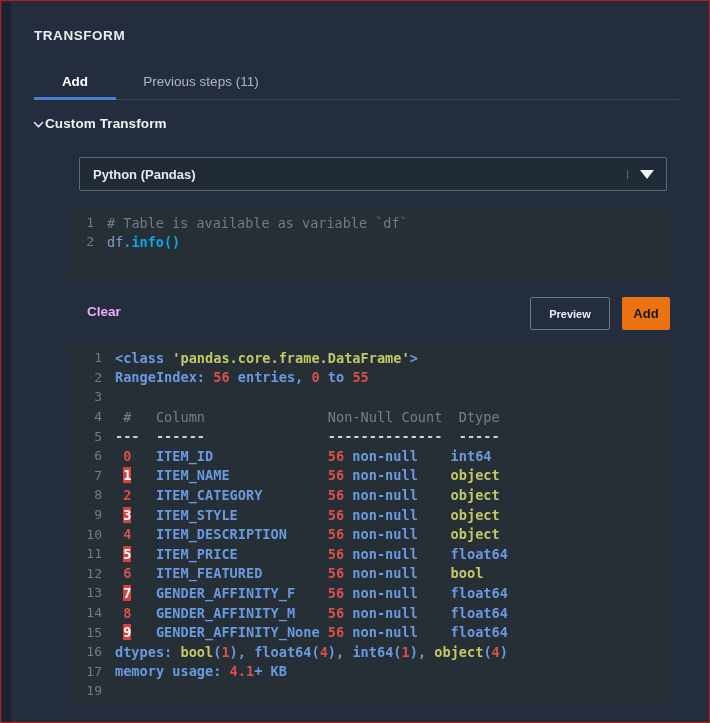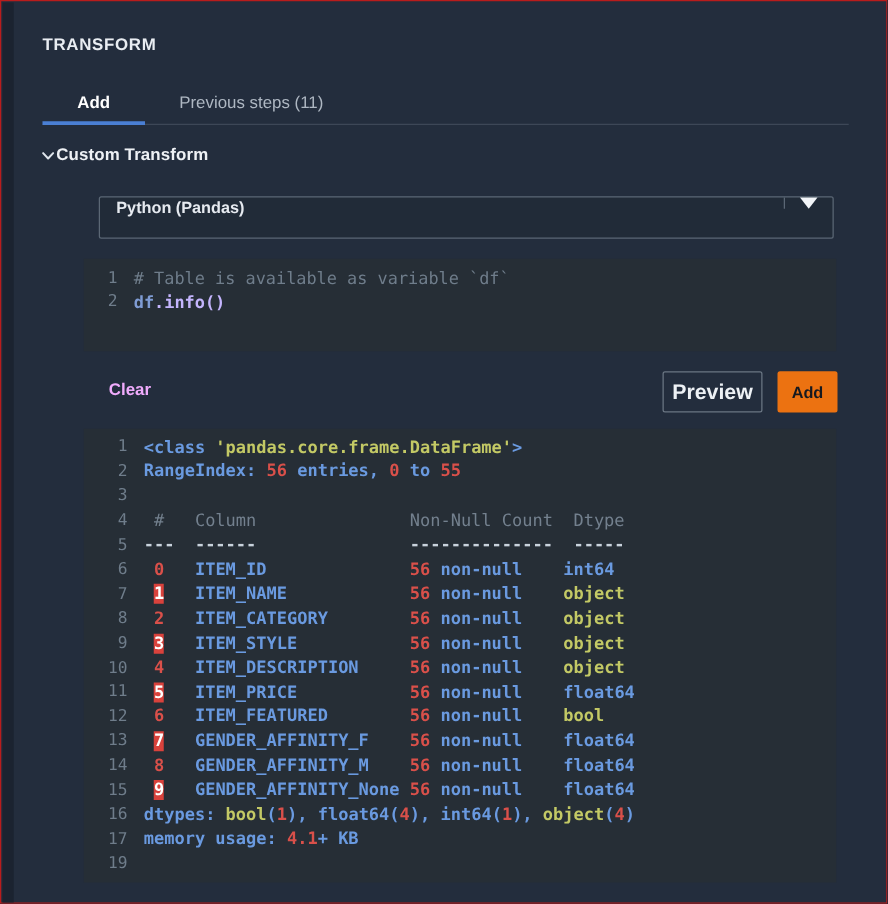--- a/index.html
+++ b/index.html
@@ -93,21 +93,21 @@
   
   .select {
     position: absolute;
     left: 78px; top: 156px;
     width: 588px; height: 34px;
     box-sizing: border-box;
     background: #212b38;
     border: 1px solid #5b6775;
     border-radius: 2px;
     display: flex;
-    align-items: flex-start;
+    align-items: center;
     cursor: pointer;
   }
   .select-value {
     flex: 1;
     display: flex;
     align-items: center;
     padding-left: 13px;
     font-size: 13px;
     font-weight: 700;
     color: #e6eaf0;
@@ -147,43 +147,43 @@
     width: 40px;
     text-align: right;
     padding-right: 13px;
     box-sizing: border-box;
     color: #6f7d8b;
     font-size: 13px;
     flex: none;
   }
   .code-text { white-space: pre; }
   .cm { color: #6f7d8b; }
-  .cv { color: #7f9cd4; font-weight: 700; margin-top: 34px; }
-  .cp { color: #c4b5fd; font-weight: 700; }
+  .cv { color: #7f9cd4; font-weight: 400; margin-top: 34px; }
+  .cp { color: #0ea5e9; font-weight: 700; }
 
   
   .clear-btn {
     position: absolute;
     left: 86px; top: 303px;
     font-size: 13.5px;
     font-weight: 700;
     color: #f0abfc;
     cursor: pointer;
   }
   .preview-btn {
     position: absolute;
     left: 529px; top: 296px;
     width: 80px; height: 33px;
     box-sizing: border-box;
     background: transparent;
     border: 1px solid #6b7683;
     border-radius: 2px;
     color: #edf1f5;
     font-family: "Liberation Sans", sans-serif;
-    font-size: 17px;
+    font-size: 11px;
     font-weight: 700;
     cursor: pointer;
   }
   .add-btn {
     position: absolute;
     left: 621px; top: 296px;
     width: 48px; height: 33px;
     box-sizing: border-box;
     background: #ec7211;
     border: none;

